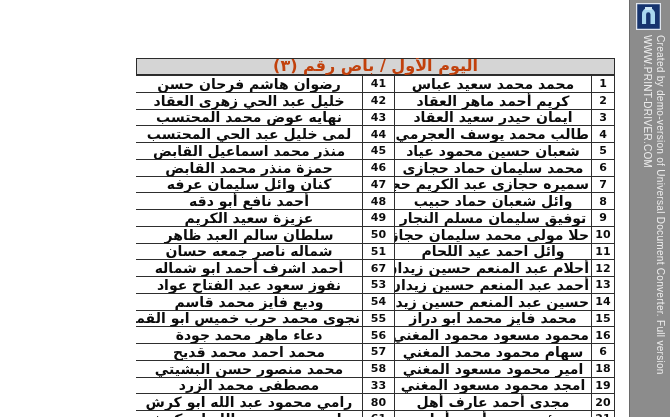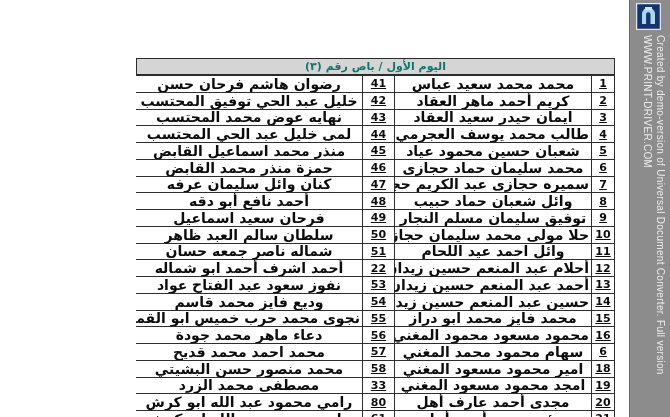--- a/index.html
+++ b/index.html
@@ -15,22 +15,22 @@
     position:absolute;left:136px;top:58px;
     width:479px;height:359px;
     overflow:hidden;
     direction:rtl;
   }
   .table-header{
     box-sizing:border-box;
     width:479px;height:17px;
     background:#d5d5d5;
     border:1px solid #2b2b2b;
-    display:flex;align-items:center;justify-content:center;
-    font-size:11px;font-weight:bold;color:#0f766e;
+    display:flex;align-items:flex-end;justify-content:center;
+    font-size:16px;font-weight:bold;color:#c2410c;
     line-height:1;
   }
   table.roster{
     border-collapse:collapse;
     table-layout:fixed;
     width:479px;
     direction:rtl;
   }
   table.roster td{
     box-sizing:border-box;
@@ -38,21 +38,21 @@
     height:16.75px;
     padding:0 2px;
     text-align:center;
     vertical-align:middle;
     font-weight:bold;
     color:#0c0c0c;
     white-space:nowrap;
     overflow:hidden;
     line-height:1;
   }
-  td.num{font-size:11px;text-decoration:underline;}
+  td.num{font-size:11px;}
   td.name{font-size:14px;}
   
   .watermark{
     position:absolute;top:0;right:0;
     width:40px;height:417px;
     background:#8c8c8c;
     border-left:1px solid #6a6a6a;
     overflow:hidden;
   }
   .udc-logo{
@@ -90,21 +90,21 @@
         <tr>
     <td class="num">1</td>
     <td class="name">محمد محمد سعيد عباس</td>
     <td class="num">41</td>
     <td class="name">رضوان هاشم فرحان حسن</td>
   </tr>
         <tr>
     <td class="num">2</td>
     <td class="name">كريم أحمد ماهر العقاد</td>
     <td class="num">42</td>
-    <td class="name">خليل عبد الحي توفيق المحتسب</td>
+    <td class="name">خليل عبد الحي زهري العقاد</td>
   </tr>
         <tr>
     <td class="num">3</td>
     <td class="name">ايمان حيدر سعيد العقاد</td>
     <td class="num">43</td>
     <td class="name">نهايه عوض محمد المحتسب</td>
   </tr>
         <tr>
     <td class="num">4</td>
     <td class="name">طالب محمد يوسف العجرمي</td>
@@ -132,38 +132,38 @@
         <tr>
     <td class="num">8</td>
     <td class="name">وائل شعبان حماد حبيب</td>
     <td class="num">48</td>
     <td class="name">أحمد نافع أبو دقه</td>
   </tr>
         <tr>
     <td class="num">9</td>
     <td class="name">توفيق سليمان مسلم النجار</td>
     <td class="num">49</td>
-    <td class="name">فرحان سعيد اسماعيل</td>
+    <td class="name">عزيزة سعيد الكريم</td>
   </tr>
         <tr>
     <td class="num">10</td>
     <td class="name">حلا مولى محمد سليمان حجازي</td>
     <td class="num">50</td>
     <td class="name">سلطان سالم العبد ظاهر</td>
   </tr>
         <tr>
     <td class="num">11</td>
     <td class="name">وائل احمد عيد اللحام</td>
     <td class="num">51</td>
     <td class="name">شماله ناصر جمعه حسان</td>
   </tr>
         <tr>
     <td class="num">12</td>
     <td class="name">أحلام عبد المنعم حسين زيدان</td>
-    <td class="num">22</td>
+    <td class="num">67</td>
     <td class="name">أحمد اشرف أحمد ابو شماله</td>
   </tr>
         <tr>
     <td class="num">13</td>
     <td class="name">أحمد عبد المنعم حسين زيدان</td>
     <td class="num">53</td>
     <td class="name">نفوز سعود عبد الفتاح عواد</td>
   </tr>
         <tr>
     <td class="num">14</td>

